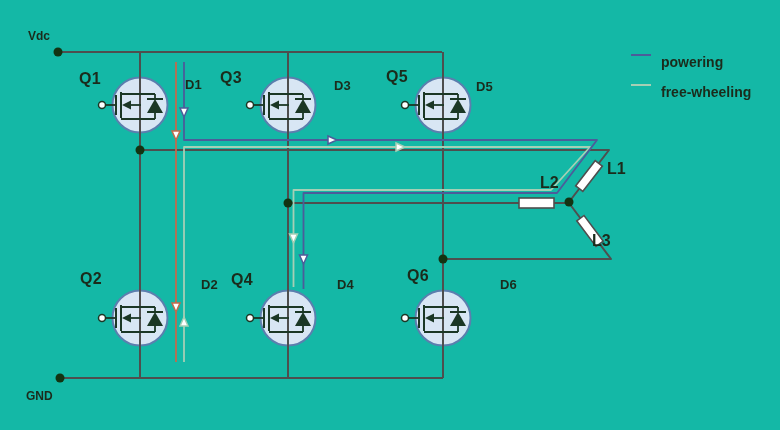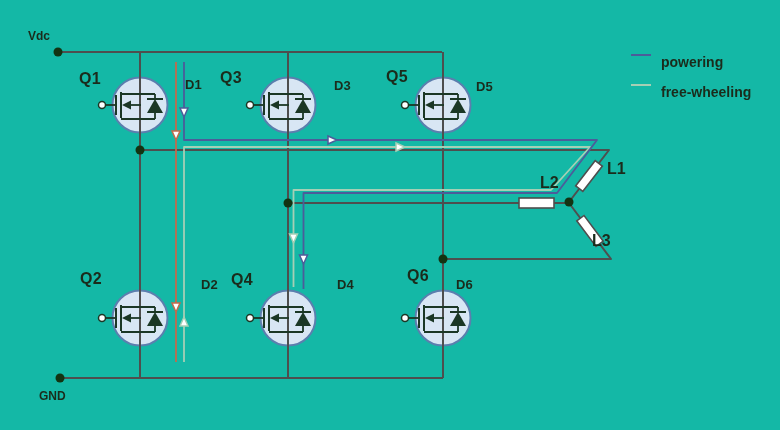--- a/index.html
+++ b/index.html
@@ -101,35 +101,35 @@
       <circle cx="58" cy="52" r="4.5"></circle>
       <circle cx="60" cy="378" r="4.5"></circle>
       <circle cx="140" cy="150" r="4.5"></circle>
       <circle cx="288" cy="203" r="4.5"></circle>
       <circle cx="443" cy="259" r="4.5"></circle>
       <circle cx="569" cy="202" r="4.5"></circle>
     </g>
   </svg>
 
   <span class="lbl lbl-rail" style="left:28px;top:30px;">Vdc</span>
-  <span class="lbl lbl-rail" style="left:39px;top:390px;">GND</span>
+  <span class="lbl lbl-rail" style="left:26px;top:390px;">GND</span>
 
   <span class="lbl lbl-q" style="left:79px;top:71px;">Q1</span>
   <span class="lbl lbl-q" style="left:80px;top:271px;text-align:right;">Q2</span>
   <span class="lbl lbl-q" style="left:220px;top:70px;">Q3</span>
   <span class="lbl lbl-q" style="left:231px;top:272px;">Q4</span>
   <span class="lbl lbl-q" style="left:386px;top:69px;">Q5</span>
   <span class="lbl lbl-q" style="left:407px;top:268px;">Q6</span>
 
   <span class="lbl lbl-d" style="left:185px;top:78px;">D1</span>
   <span class="lbl lbl-d" style="left:201px;top:278px;">D2</span>
   <span class="lbl lbl-d" style="left:334px;top:79px;">D3</span>
   <span class="lbl lbl-d" style="left:337px;top:278px;">D4</span>
   <span class="lbl lbl-d" style="left:476px;top:80px;">D5</span>
-  <span class="lbl lbl-d" style="left:456px;top:278px;">D6</span>
+  <span class="lbl lbl-d" style="left:500px;top:278px;">D6</span>
 
   <span class="lbl lbl-l" style="left:607px;top:161px;">L1</span>
   <span class="lbl lbl-l" style="left:540px;top:175px;">L2</span>
   <span class="lbl lbl-l" style="left:592px;top:233px;">L3</span>
 
   <div class="legend">
     <div class="legend-row">
       <span class="legend-line lg-powering"></span>
       <span class="legend-label">powering</span>
     </div>

